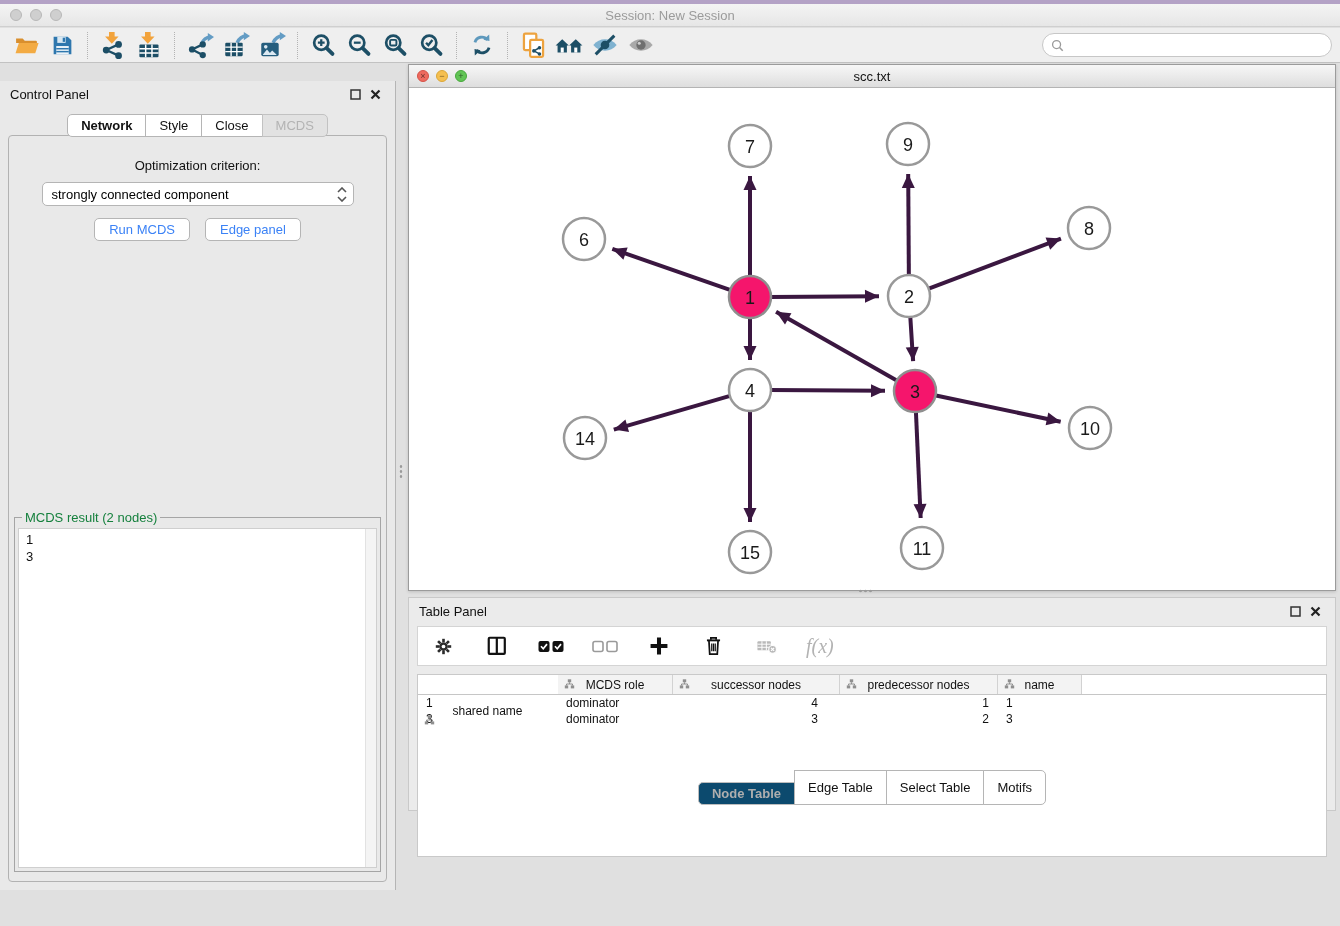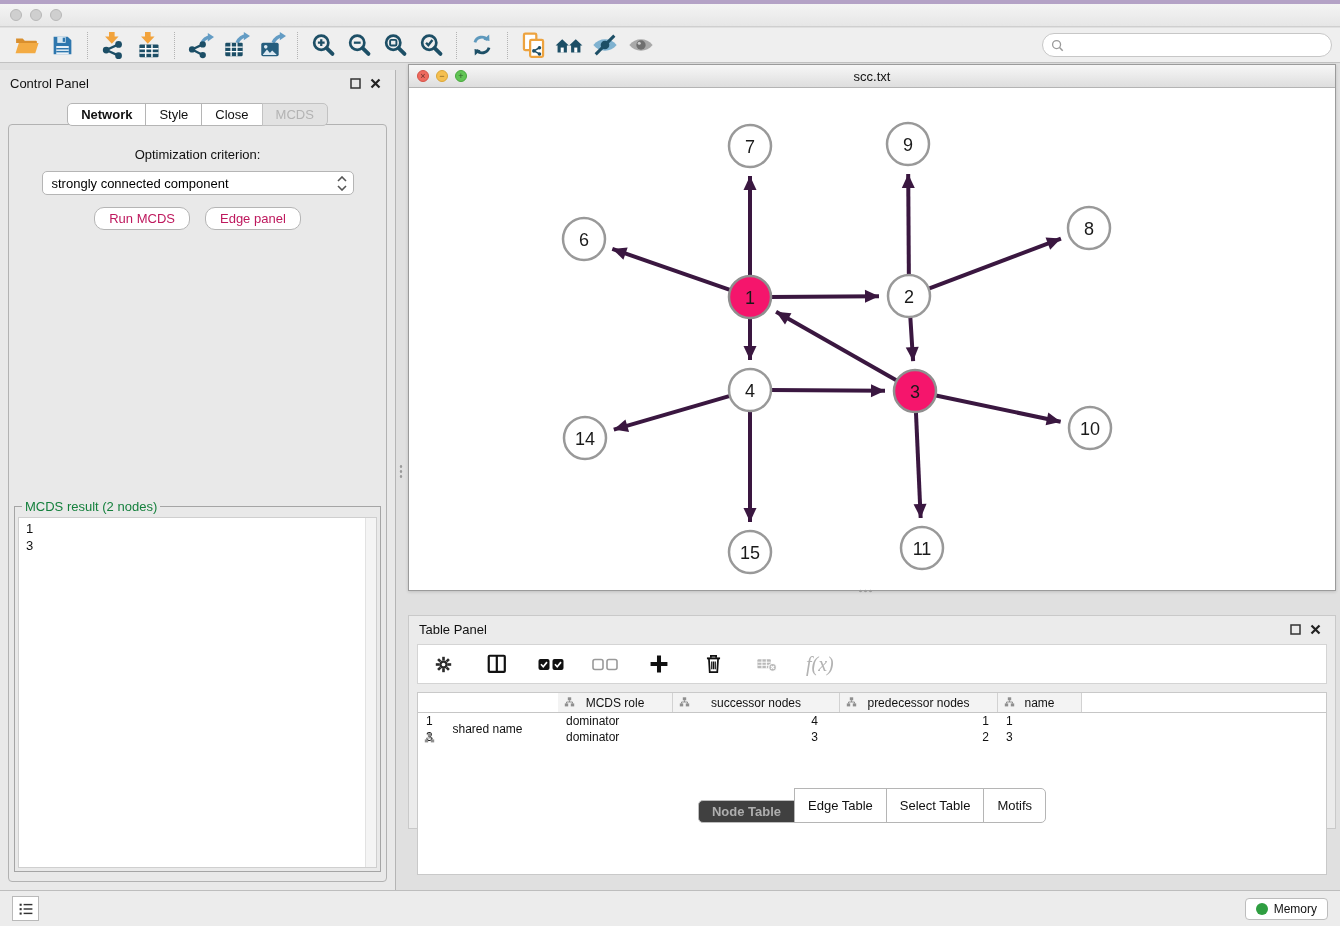--- a/index.html
+++ b/index.html
@@ -23,38 +23,38 @@
   
   .toolbar { position:absolute; top:28px; left:0; right:0; height:35px; background:#efefef;
     border-bottom:1px solid #c2c2c2; display:flex; align-items:center; padding:0 8px; }
   .tbtn { width:36px; height:31px; display:flex; align-items:center; justify-content:center; background:none; border:none; }
   .tsep { width:1px; height:27px; border-left:1px dotted #b3b3b3; margin:0 7px; }
   .search { margin-left:auto; width:290px; height:24px; border:1px solid #c7c7c7; border-radius:12px;
     background:#fff; display:flex; align-items:center; padding:0 8px; gap:5px; }
   .search input { border:none; outline:none; flex:1; font-size:13px; background:transparent; font-family:"Liberation Sans",sans-serif; }
 
   
-  .control-panel { position:absolute; left:0; top:70px; width:396px; bottom:36px;
+  .control-panel { position:absolute; left:0; top:81px; width:396px; bottom:36px;
     background:#e9e9e9; border-right:1px solid #b5b5b5; }
   .panel-header { height:26px; display:flex; align-items:center; padding:0 10px; font-size:13px; color:#111; }
   .panel-header .spacer { flex:1; }
   .hbtn { background:none; border:none; width:20px; height:18px; display:flex; align-items:center; justify-content:center; }
   .cp-tabs { position:absolute; top:33px; left:0; right:0; display:flex; justify-content:center; z-index:2; }
   .cp-tab, .seg { background:#fff; border:1px solid #b5b5b5; padding:3px 13px; font-size:13px; color:#111; margin-left:-1px; }
   .cp-tab:first-child, .seg:first-child { border-radius:5px 0 0 5px; margin-left:0;font-weight:bold; }
   .cp-tab:last-child, .seg:last-child { border-radius:0 5px 5px 0; }
   .cp-tab.disabled-sel { background:#e2e2e2; color:#b3b3b3; border-color:#c2c2c2; }
   .cp-box { position:absolute; left:8px; right:8px; top:54px; bottom:8px;
     border:1px solid #b2b2b2; border-radius:4px; background:#e9e9e9; }
   .opt-label { margin-top:22px; text-align:center; font-size:13px; color:#111; }
   .select { margin:9px auto 0; width:312px; height:24px; background:#fff; border:1px solid #b5b5b5;
     border-radius:5px; display:flex; align-items:center; padding:0 6px 0 9px; font-size:13px; }
   .select .val { flex:1; }
   .btn-row { display:flex; justify-content:center; gap:15px; margin-top:12px; }
-  .btn { background:#fff; border:1px solid #b5b5b5; border-radius:10px; padding:3px 14px; font-size:13px; color:#be185d; }
+  .btn { background:#fff; border:1px solid #b5b5b5; border-radius:5px; padding:3px 14px; font-size:13px; color:#3b82f6; }
   .mcds-fieldset { position:absolute; left:5px; right:5px; top:374px; bottom:9px;
     border:1px solid #a5a5a5; padding:3px; background:#e9e9e9; }
   .mcds-fieldset legend { font-size:13px; color:#15803d; padding:0 3px; margin-left:4px; }
   .result-box { position:relative; width:100%; height:100%; background:#fff; border:1px solid #cfcfcf; overflow:hidden; }
   .result-box pre { font-family:"Liberation Sans",sans-serif; font-size:13px; line-height:17px; padding:2px 7px; color:#111; }
   .result-scroll { position:absolute; top:0; right:0; bottom:0; width:11px; background:#f4f4f4; border-left:1px solid #e2e2e2; }
 
   
   .network-window { position:absolute; left:408px; top:64px; width:928px; height:527px;
     border:1px solid #9b9b9b; background:#fff; box-shadow:0 1px 3px rgba(0,0,0,.15); }
@@ -63,39 +63,39 @@
   .nw-lights { position:absolute; left:8px; top:5px; display:flex; gap:7px; }
   .nw-canvas { width:926px; height:502px; display:block; background:#fff; }
 
   
   .handle-v { position:absolute; left:399px; top:464px; width:4px; height:16px;
     background:radial-gradient(circle,#9a9a9a 1px,transparent 1.6px); background-size:4px 5px; }
   .handle-h { position:absolute; left:858px; top:589px; width:16px; height:4px;
     background:radial-gradient(circle,#9a9a9a 1px,transparent 1.6px); background-size:5px 4px; }
 
   
-  .table-panel { position:absolute; left:408px; top:615px; width:928px; height:214px; background:#ebebeb;
+  .table-panel { position:absolute; left:408px; top:597px; width:928px; height:214px; background:#ebebeb;
     border:1px solid #c9c9c9; }
   .tp-toolbar { position:absolute; left:8px; right:8px; top:28px; height:40px; background:#fff;
     border:1px solid #d4d4d4; display:flex; align-items:center; gap:24px; padding:0 10px; }
   .tp-btn { background:none; border:none; width:30px; height:30px; display:flex; align-items:center; justify-content:center; }
   .fx { font-family:"Liberation Serif", serif; font-style:italic; font-size:20px; color:#b3b3b3; }
   .tp-table { position:absolute; left:8px; right:8px; top:76px; height:183px; background:#fff;
     border:1px solid #c9c9c9; overflow:hidden; }
   .thead { display:flex; height:20px; border-bottom:1px solid #c6c6c6; }
   .th { position:relative; background:#f3f3f3; border-right:1px solid #d2d2d2; display:flex;
     align-items:center; justify-content:center; font-size:12px; color:#111; }
   .th svg { position:absolute; left:6px; top:4px; }
   .trow { display:flex; height:16px; align-items:center; font-size:12px; color:#111; }
   .td { overflow:hidden; white-space:nowrap; }
   .td.l { text-align:left; padding-left:8px; }
   .td.r2 { text-align:right; padding-right:22px; }
   .td.r3 { text-align:right; padding-right:9px; }
   .tp-tabs { position:absolute; bottom:5px; left:0; right:0; display:flex; justify-content:center; }
-  .seg.selected { background:#404040; color:#aeaeae; border-color:#bdbdbd;margin-top:12px; }
+  .seg.selected { background:#0c4a6e; color:#aeaeae; border-color:#bdbdbd;margin-top:12px; }
 
   
   .status-bar { position:absolute; left:0; right:0; bottom:0; height:36px; background:#ececec;
     border-top:1px solid #bdbdbd; display:flex; align-items:center; padding:0 12px; }
   .list-btn { width:27px; height:25px; background:#fff; border:1px solid #b9b9b9;
     display:flex; align-items:center; justify-content:center; }
   .memory-btn { margin-left:auto; display:flex; align-items:center; gap:6px; background:#fff;
     border:1px solid #bdbdbd; border-radius:4px; padding:3px 10px; font-size:12px; color:#111; }
   .memory-dot { width:12px; height:12px; border-radius:50%; background:#2f9e41; }
 </style>
@@ -104,20 +104,21 @@
 
 <div id="app">
   <div class="top-accent"></div>
 
   <div class="titlebar">
     <div class="traffic">
       <span class="light"></span>
       <span class="light"></span>
       <span class="light"></span>
     </div>
+    <div class="win-title">Session: New Session</div>
   </div>
 
   <div class="toolbar">
     <button class="tbtn">
       <svg viewBox="0 0 24 24" width="27" height="25">
           <path d="M2 5.2 h6.3 l2 2.3 H21 a1 1 0 0 1 1 1 v1 H2 Z" fill="#d98f2e"></path>
           <path d="M1.5 19.5 L4.6 9.5 H23.6 L20.4 19.5 Z" fill="#f3ab43"></path>
         </svg>
     </button>
     <button class="tbtn">
@@ -553,33 +554,13 @@
         </div>
     </div>
     <div class="tp-tabs">
       <button class="seg selected">Node Table</button>
       <button class="seg">Edge Table</button>
       <button class="seg">Select Table</button>
       <button class="seg">Motifs</button>
     </div>
   </div>
 
-  <div class="status-bar">
-    <button class="list-btn">
-      <svg viewBox="0 0 22 20" width="18" height="16">
-          <g stroke="#333" stroke-width="1.8">
-            <line x1="8" y1="4.5" x2="19" y2="4.5"></line>
-            <line x1="8" y1="10" x2="19" y2="10"></line>
-            <line x1="8" y1="15.5" x2="19" y2="15.5"></line>
-          </g>
-          <g fill="#333">
-            <rect x="3" y="3.4" width="2.6" height="2.6"></rect>
-            <rect x="3" y="8.9" width="2.6" height="2.6"></rect>
-            <rect x="3" y="14.4" width="2.6" height="2.6"></rect>
-          </g>
-        </svg>
-    </button>
-    <button class="memory-btn">
-      <span class="memory-dot"></span>
-      <span>Memory</span>
-    </button>
-  </div>
 </div>
 
 </body></html>

